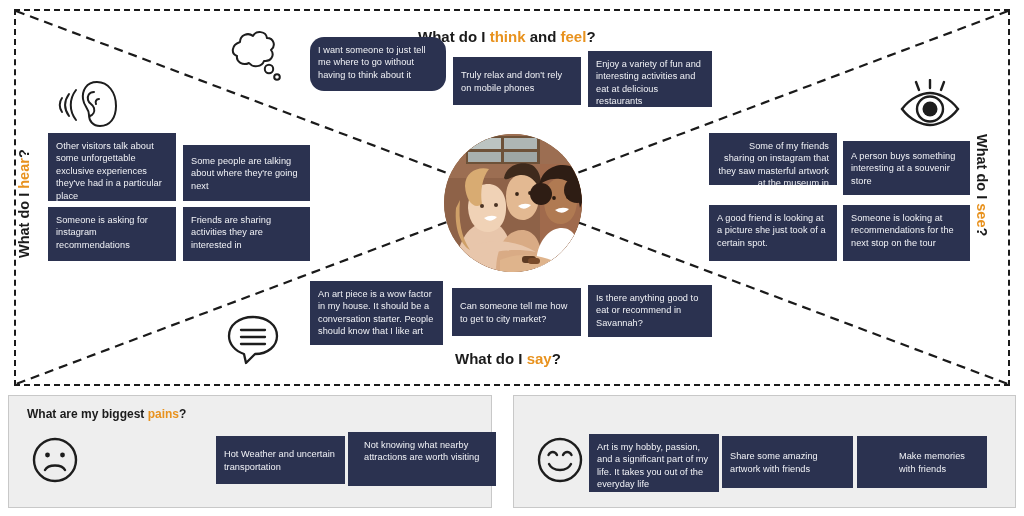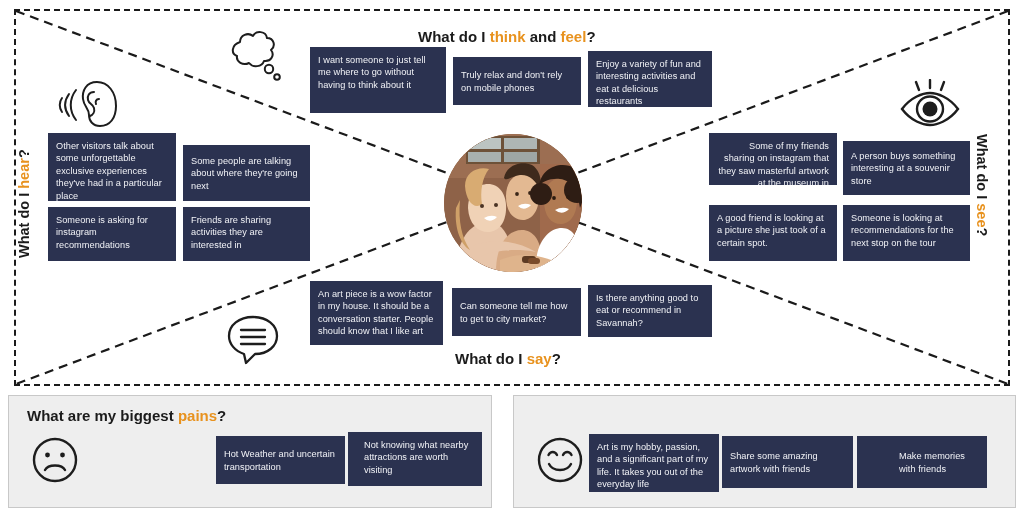--- a/index.html
+++ b/index.html
@@ -83,21 +83,21 @@
     top: 395px;
     height: 113px;
     background: #eeeeee;
     border: 1px solid #c8c8c8;
   }
   #panel-pains { left: 8px;  width: 484px; }
   #panel-gains { left: 513px; width: 503px; }
   .panel-title {
     position: absolute;
     left: 18px; top: 11px;
-    font-size: 15px;
+    font-size: 12px;
     font-weight: bold;
     color: #1b1b1b;
     white-space: nowrap;
   }
   .face-icon { position: absolute; left: 22px; top: 40px; }
 </style>
 </head>
 <body>
 
 <div id="empathy-frame">
@@ -115,21 +115,21 @@
 <div class="deco-icon" style="left:222px; top:28px;">
   <svg width="62" height="58" viewBox="0 0 62 58">
     <path d="M18 14 C18 7 26 4 31 8 C34 2 44 3 45 10 C52 10 54 18 49 22
              C53 27 49 34 42 33 C40 39 31 40 27 35 C21 38 14 34 15 28
              C9 26 9 17 18 14 Z" fill="#ffffff" stroke="#1d1d1d" stroke-width="2" stroke-linejoin="round"></path>
     <circle cx="47" cy="41" r="4.2" fill="#ffffff" stroke="#1d1d1d" stroke-width="2"></circle>
     <circle cx="55" cy="49" r="2.8" fill="#ffffff" stroke="#1d1d1d" stroke-width="2"></circle>
   </svg>
 </div>
 
-<div class="note" style="left:310px; top:47px; width:136px; height:66px;">I want someone to just tell me where to go without having to think about it</div>
+<div class="note" style="left:310px; top:37px; width:136px; height:54px;border-radius:14px;">I want someone to just tell me where to go without having to think about it</div>
 <div class="note mid" style="left:453px; top:57px; width:128px; height:48px;">Truly relax and don't rely on mobile phones</div>
 <div class="note" style="left:588px; top:51px; width:124px; height:56px;">Enjoy a variety of fun and interesting activities and eat at delicious restaurants</div>
 
 <div class="side-label" id="label-hear">
   <span>What do I </span><span class="accent">hear</span><span>?</span>
 </div>
 
 <div class="deco-icon" style="left:56px; top:76px;">
   <svg width="68" height="56" viewBox="0 0 68 56">
     <g fill="none" stroke="#1d1d1d" stroke-width="2" stroke-linecap="round">
@@ -249,21 +249,21 @@
   <div class="face-icon">
     <svg width="48" height="48" viewBox="0 0 48 48">
       <circle cx="24" cy="24" r="21" fill="none" stroke="#1d1d1d" stroke-width="2.4"></circle>
       <circle cx="16.5" cy="19" r="2.4" fill="#1d1d1d"></circle>
       <circle cx="31.5" cy="19" r="2.4" fill="#1d1d1d"></circle>
       <path d="M14 34 C17 28 31 28 34 34" fill="none" stroke="#1d1d1d" stroke-width="2.4" stroke-linecap="round"></path>
     </svg>
   </div>
 
   <div class="note mid" style="left:207px; top:40px; width:129px; height:48px;">Hot Weather and uncertain transportation</div>
-  <div class="note" style="left:339px; top:36px; width:134px; height:54px;padding-left:16px;">Not knowing what nearby attractions are worth visiting</div>
+  <div class="note" style="left:339px; top:36px; width:148px; height:54px;padding-left:16px;">Not knowing what nearby attractions are worth visiting</div>
 </div>
 
 <div class="bottom-panel" id="panel-gains">
 
   <div class="face-icon">
     <svg width="48" height="48" viewBox="0 0 48 48">
       <circle cx="24" cy="24" r="21" fill="none" stroke="#1d1d1d" stroke-width="2.4"></circle>
       <path d="M12.5 19 C14.5 15 19 15 21 19" fill="none" stroke="#1d1d1d" stroke-width="2.4" stroke-linecap="round"></path>
       <path d="M27 19 C29 15 33.5 15 35.5 19" fill="none" stroke="#1d1d1d" stroke-width="2.4" stroke-linecap="round"></path>
       <path d="M13 28 C17 36 31 36 35 28" fill="none" stroke="#1d1d1d" stroke-width="2.4" stroke-linecap="round"></path>

